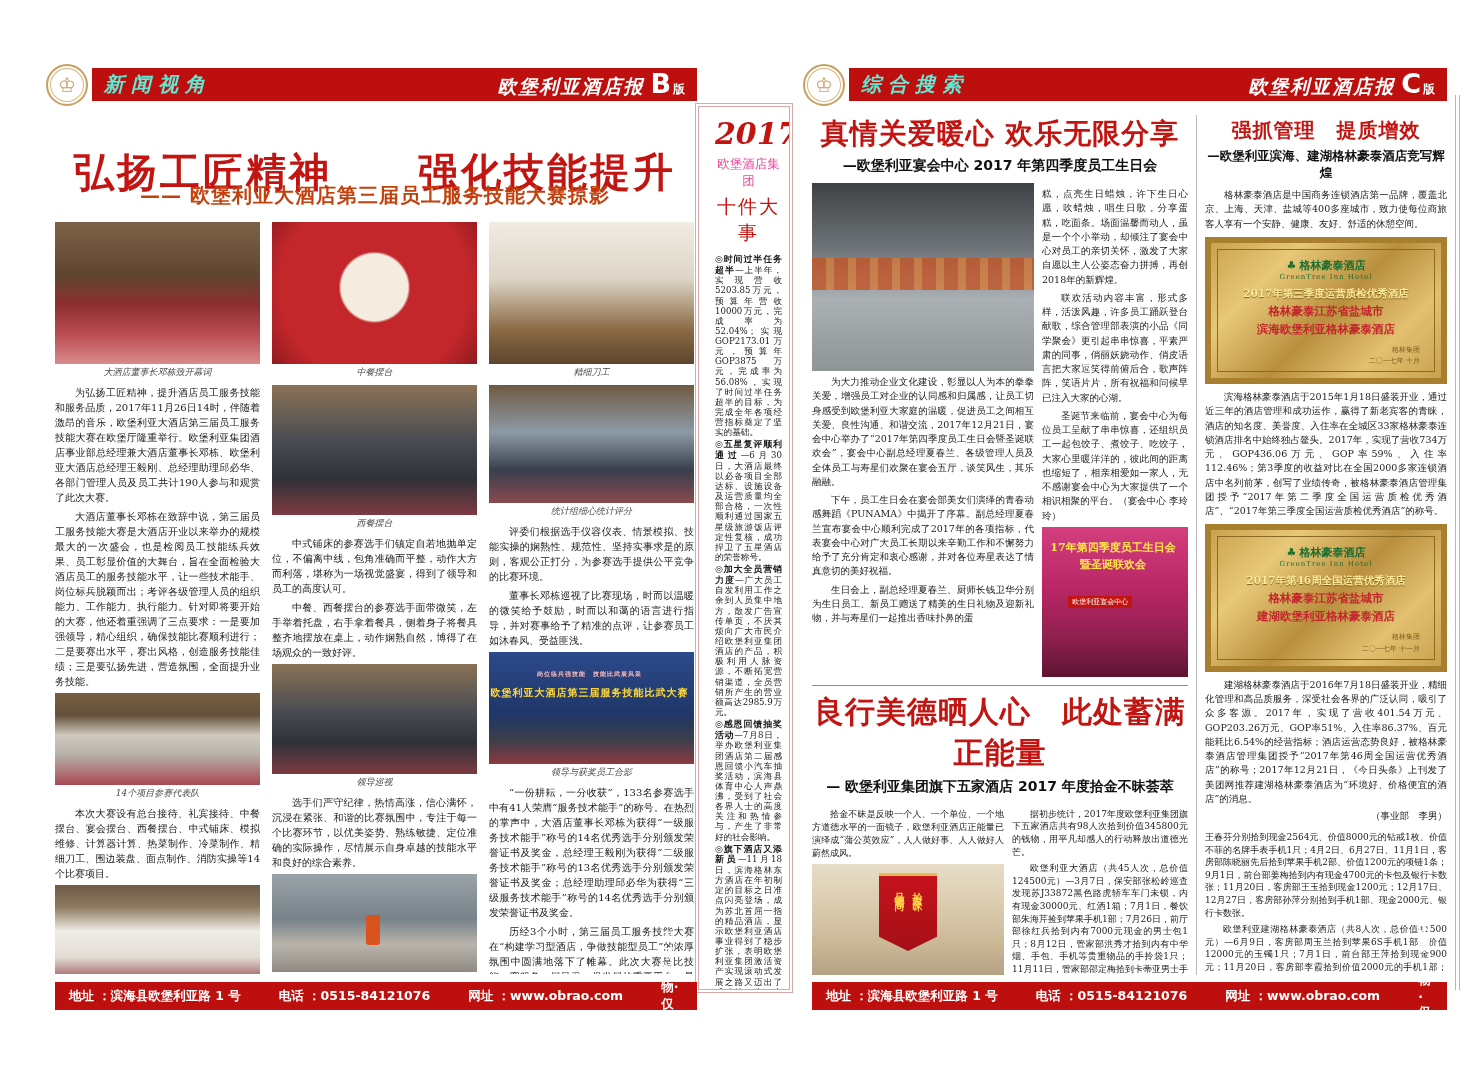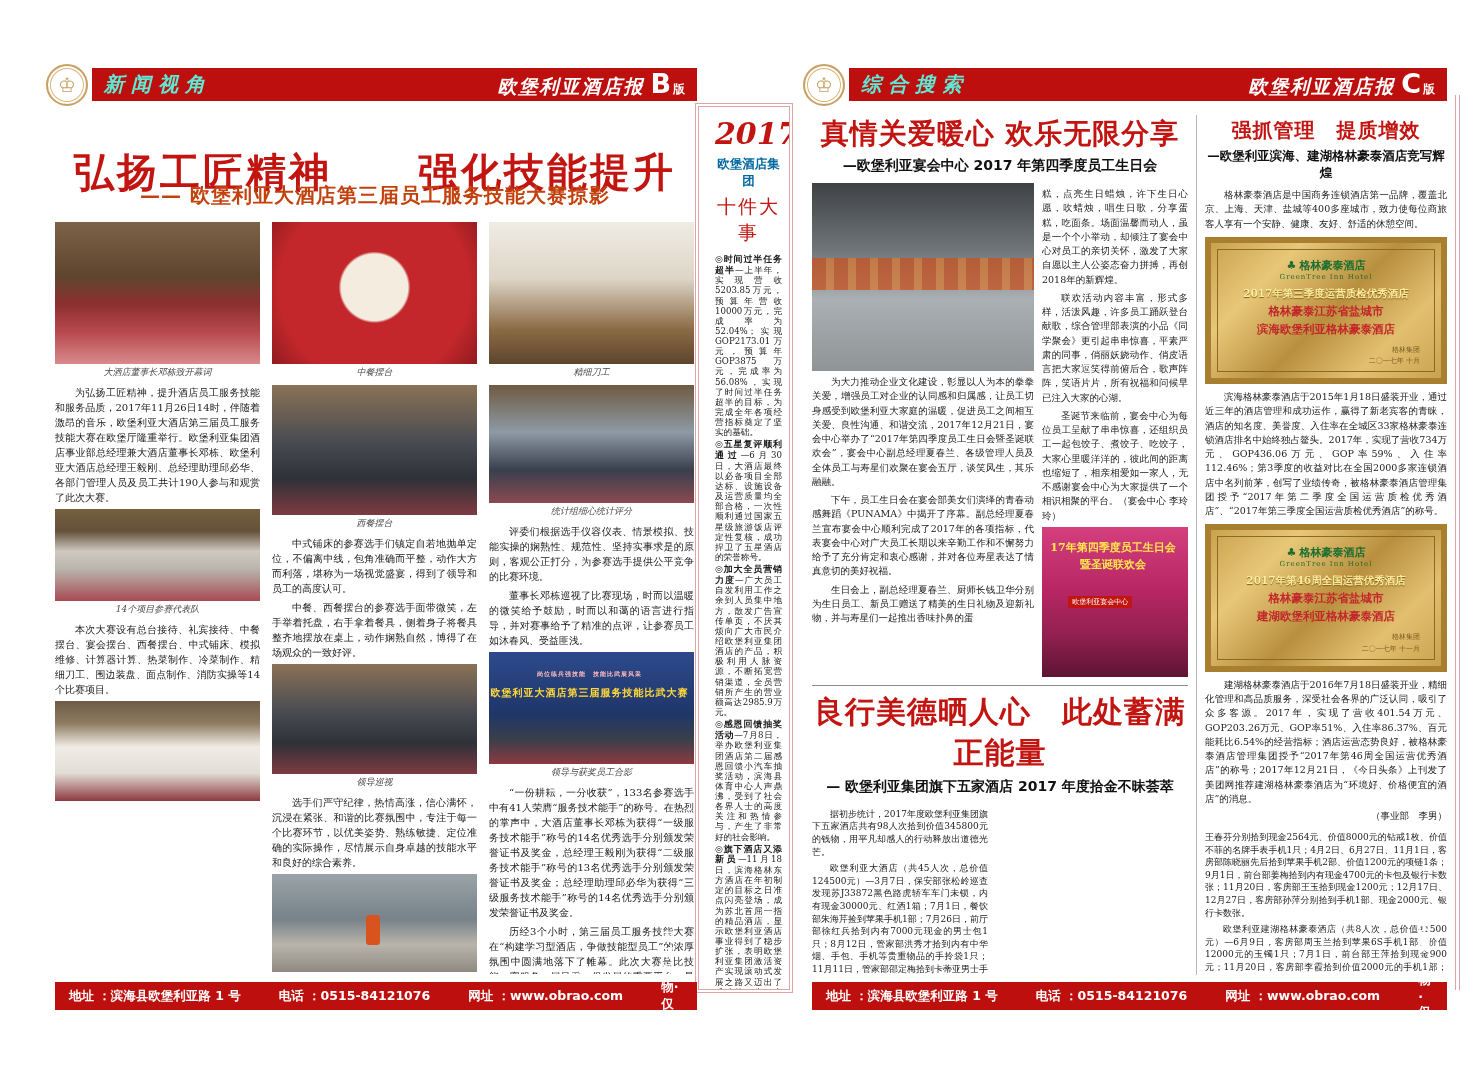--- a/index.html
+++ b/index.html
@@ -59,21 +59,21 @@
   .plq-brand { color:#1d6e30; font-weight:bold; font-size:11px; }
   .plq-brand .tree-icon { display:inline-block; color:#1d6e30; margin-right:3px; }
   .plq-en { color:#1d6e30; font-size:7px; letter-spacing:1px; }
   .plq-award { color:#ffeb9c; text-shadow:0 1px 1px #7a5c18; font-weight:bold; font-size:10.5px; margin-top:6px; }
   .plq-line { color:#c3262b; font-weight:bold; font-size:11.5px; margin-top:3px; }
   .plq-sig { color:#7a5c20; font-size:7px; text-align:right; margin-top:8px; padding-right:10px; line-height:1.6; }
   
   #sidebar-b { border:1px solid #dca6a6; outline:1px solid #dca6a6; outline-offset:2px;
                padding:10px 7px; overflow:hidden; }
   .sb-year { color:#c21511; font-style:italic; font-weight:bold; font-size:30px; text-align:center; line-height:1.1; }
-  .sb-org  { color:#0369a1; font-weight:bold; font-size:12.5px; text-align:center; margin-top:6px; }
+  .sb-org  { color:#ec4899; font-weight:normal; font-size:12.5px; text-align:center; margin-top:6px; }
   .sb-head2{ color:#c21511; font-weight:normal; font-size:19px; text-align:center; letter-spacing:2px; margin:4px 0 8px; }
   .sb-item { font-size:8.6px; line-height:1.18; text-align:justify; margin-bottom:2px; }
   .sb-item b { font-size:9px; }
   
   .footer { background:#bd100e; color:#fff; font-weight:bold; font-size:12.5px;
             font-family:"DejaVu Sans",sans-serif; display:flex; align-items:center; padding:0 14px; height:28px; }
   .footer .fi { margin-right:38px; white-space:nowrap; }
   .footer .note { margin-left:auto; margin-right:0; }
   
   .vdiv { width:1px; background:#b9b9b9; }
@@ -96,20 +96,21 @@
 
 <div class="abs big-title" style="left:55px; top:116px; width:640px;margin-top:29px;">弘扬工匠精神　　强化技能提升</div>
 <div class="abs big-sub" style="left:55px; top:182px; width:640px;">—— 欧堡利亚大酒店第三届员工服务技能大赛掠影</div>
 
 <div class="abs" style="left:55px; top:222px; width:640px; height:752px; display:flex; gap:12px; overflow:hidden; font-size:10px;">
 
   <div style="width:205px;">
     <div class="ph ph-speech" style="height:142px;"></div>
     <div class="cap">大酒店董事长邓栋致开幕词</div>
     <p class="t">为弘扬工匠精神，提升酒店员工服务技能和服务品质，2017年11月26日14时，伴随着激昂的音乐，欧堡利亚大酒店第三届员工服务技能大赛在欧堡厅隆重举行。欧堡利亚集团酒店事业部总经理兼大酒店董事长邓栋、欧堡利亚大酒店总经理王毅刚、总经理助理邱必华、各部门管理人员及员工共计190人参与和观赏了此次大赛。</p>
+    <p class="t">大酒店董事长邓栋在致辞中说，第三届员工服务技能大赛是大酒店开业以来举办的规模最大的一次盛会，也是检阅员工技能练兵效果、员工彰显价值的大舞台，旨在全面检验大酒店员工的服务技能水平，让一些技术能手、岗位标兵脱颖而出；考评各级管理人员的组织能力、工作能力、执行能力。针对即将要开始的大赛，他还着重强调了三点要求：一是要加强领导，精心组织，确保技能比赛顺利进行；二是要赛出水平，赛出风格，创造服务技能佳绩；三是要弘扬先进，营造氛围，全面提升业务技能。</p>
     <div class="ph ph-team" style="height:92px;"></div>
     <div class="cap">14个项目参赛代表队</div>
     <p class="t">本次大赛设有总台接待、礼宾接待、中餐摆台、宴会摆台、西餐摆台、中式铺床、模拟维修、计算器计算、热菜制作、冷菜制作、精细刀工、围边装盘、面点制作、消防实操等14个比赛项目。</p>
     <div class="ph ph-beds" style="height:100px;"></div>
 
   </div>
 
   <div style="width:205px;">
     <div class="ph ph-redtable" style="height:142px;"></div>
     <div class="cap">中餐摆台</div>
@@ -193,20 +194,30 @@
         <div class="ph ph-birthday" style="height:150px;">
           <div class="ov ov-big2">17年第四季度员工生日会暨圣诞联欢会</div>
           <div class="badge">欧堡利亚宴会中心</div>
         </div>
       </div>
     </div>
     <div class="hdiv"></div>
     <div class="art-title" style="font-size:30px;">良行美德晒人心　此处蓄满正能量</div>
     <div class="art-sub" style="font-size:14px; margin:4px 0 8px;">— 欧堡利亚集团旗下五家酒店 2017 年度拾金不昧荟萃</div>
     <div style="display:flex; gap:8px; font-size:9px;">
+      <div style="width:192px;">
+        <p class="t" style="line-height:1.45;">拾金不昧是反映一个人、一个单位、一个地方道德水平的一面镜子，欧堡利亚酒店正能量已演绎成“蒲公英效应”，人人做好事、人人做好人蔚然成风。</p>
+        <div class="ph ph-lobby" style="height:112px;">
+          <div class="pennant" style="width:58px; height:78px; font-size:10px;">
+            <span>品德高尚</span>
+            <span>拾金不昧</span>
+          </div>
+        </div>
+
+      </div>
       <div style="width:176px;">
         <p class="t" style="line-height:1.4;">据初步统计，2017年度欧堡利亚集团旗下五家酒店共有98人次拾到价值345800元的钱物，用平凡却感人的行动释放出道德光芒。</p>
         <p class="t" style="line-height:1.4;">欧堡利亚大酒店（共45人次，总价值124500元）—3月7日，保安部张松岭巡查发现苏J33872黑色路虎轿车车门未锁，内有现金30000元、红酒1箱；7月1日，餐饮部朱海芹捡到苹果手机1部；7月26日，前厅部徐红兵拾到内有7000元现金的男士包1只；8月12日，管家部洪秀才拾到内有中华烟、手包、手机等贵重物品的手拎袋1只；11月11日，管家部邵定梅拾到卡蒂亚男士手表1只、玫瑰金戒指1枚；11月13日，管家部辛利芹拾到苹果7S手机1部、华为手机1部。</p>
 
       </div>
     </div>
   </div>
 
   <div class="vdiv"></div>
 

